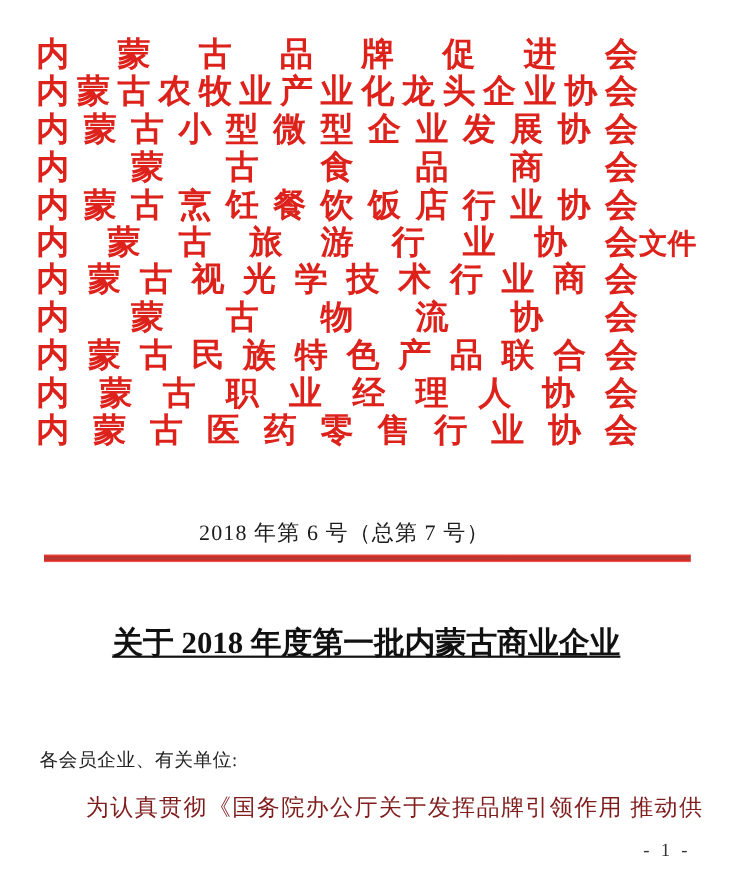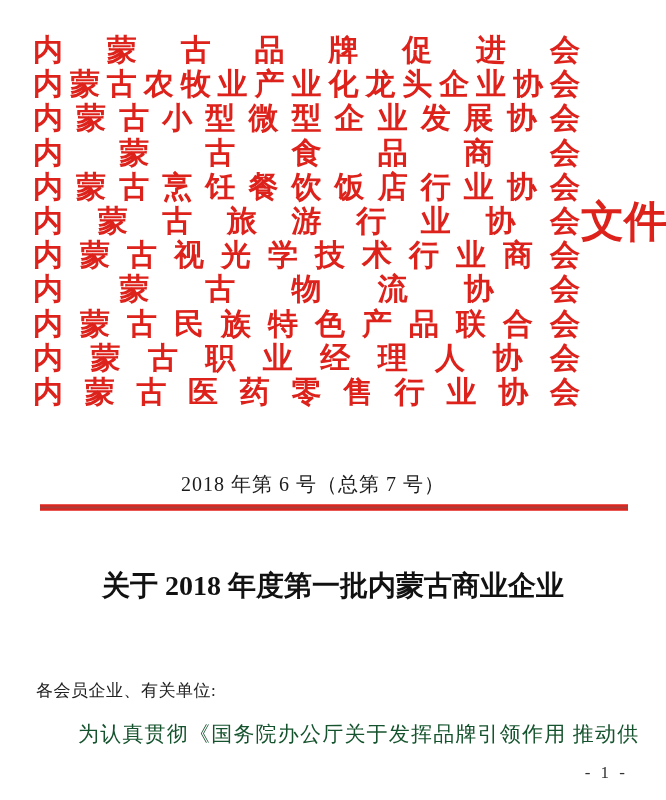--- a/index.html
+++ b/index.html
@@ -15,45 +15,45 @@
   
   .org-list { position: absolute; left: 33px; top: 33px; width: 547px; }
   .org-line {
     display: flex; justify-content: space-between;
     height: 34.2px; font-size: 30px; line-height: 34px;
     color: var(--red); font-weight: bold; white-space: nowrap;
   }
   .org-line span { display: inline-block; }
   .doc-type {
     position: absolute; left: 581px; top: 203px;
-    font-size: 43px; line-height: 38px; font-weight: bold;
+    font-size: 26px; line-height: 38px; font-weight: bold;
     color: var(--red); white-space: nowrap;
   }
   .doc-number {
     position: absolute; left: 0; top: 471px; width: 626px;
     text-align: center; font-size: 20px; color: var(--ink);
     letter-spacing: 1px;
   }
   .red-rule {
     position: absolute; left: 40px; top: 504px; width: 588px; height: 7px;
     background: linear-gradient(to bottom,
       #f0716c 0%, #da251f 22%, #a8413d 50%, #da251f 78%, #f0716c 100%);
   }
   .title {
     position: absolute; left: 0; top: 567px; width: 666px;
     text-align: center; font-weight: bold; font-size: 28px;
-    line-height: 37px; color: #111111;
+    line-height: 37px; color: #111111; text-decoration: underline;
   }
   .salutation {
     position: absolute; left: 36px; top: 679px;
     font-size: 17px; color: #222222; letter-spacing: 0.5px;
   }
   .paragraph {
     position: absolute; left: 36px; top: 720px; width: 600px;
-    font-size: 21px; color: #14532d; text-indent: 2em;
+    font-size: 21px; color: #7f1d1d; text-indent: 2em;
     letter-spacing: 1.2px; white-space: nowrap;
   }
   .page-number {
     position: absolute; right: 38px; top: 763px;
     font-size: 17px; color: #333333; letter-spacing: 3px;
     white-space: nowrap;
   }
 </style>
 </head>
 <body>

